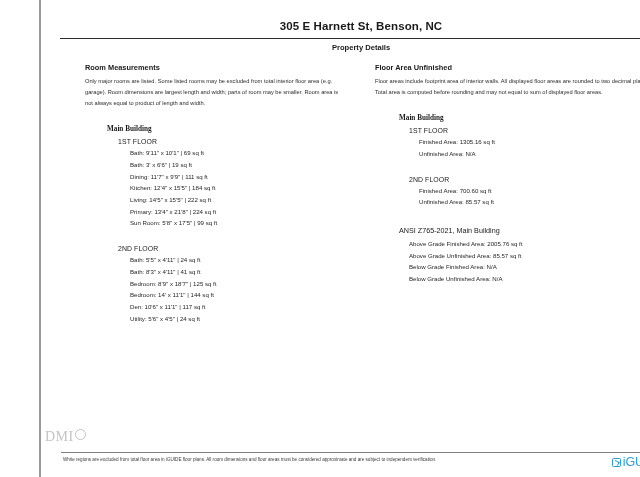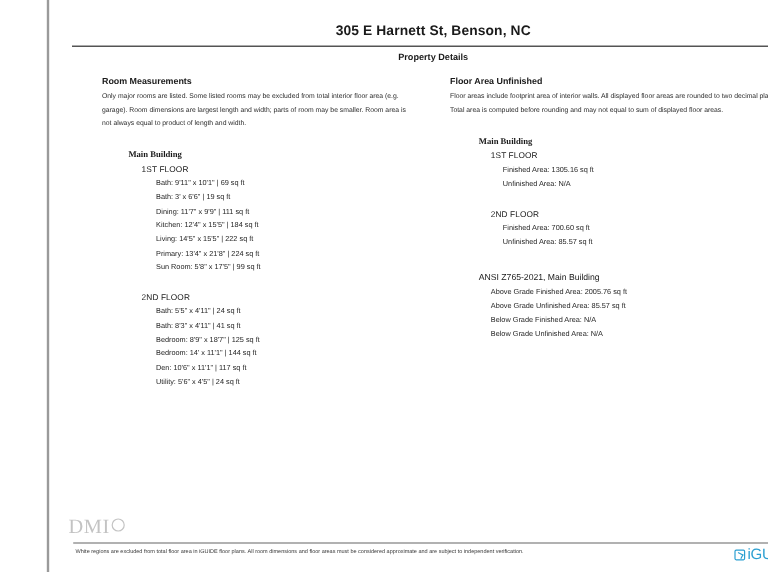--- a/index.html
+++ b/index.html
@@ -120,24 +120,24 @@
   
   .col-right .building-name { margin-left: 24px; }
   .col-right .floor-name    { margin-left: 34px; }
   .col-right .entry         { margin-left: 44px; }
   .col-right .group-title   { margin-left: 24px; }
   .col-right .group .entry  { margin-left: 34px; }
 
   
   .watermark {
     position: absolute;
-    left: 16px;
+    left: 4px;
     top: 429px;
     font-family: "Liberation Serif", serif;
-    font-size: 17px;
+    font-size: 14px;
     letter-spacing: 0.5px;
     color: #b9b9b9;
     opacity: 0.85;
     user-select: none;
     text-align: right;
   }
   .watermark .wm-circle {
     display: inline-block;
     width: 9px;
     height: 9px;

